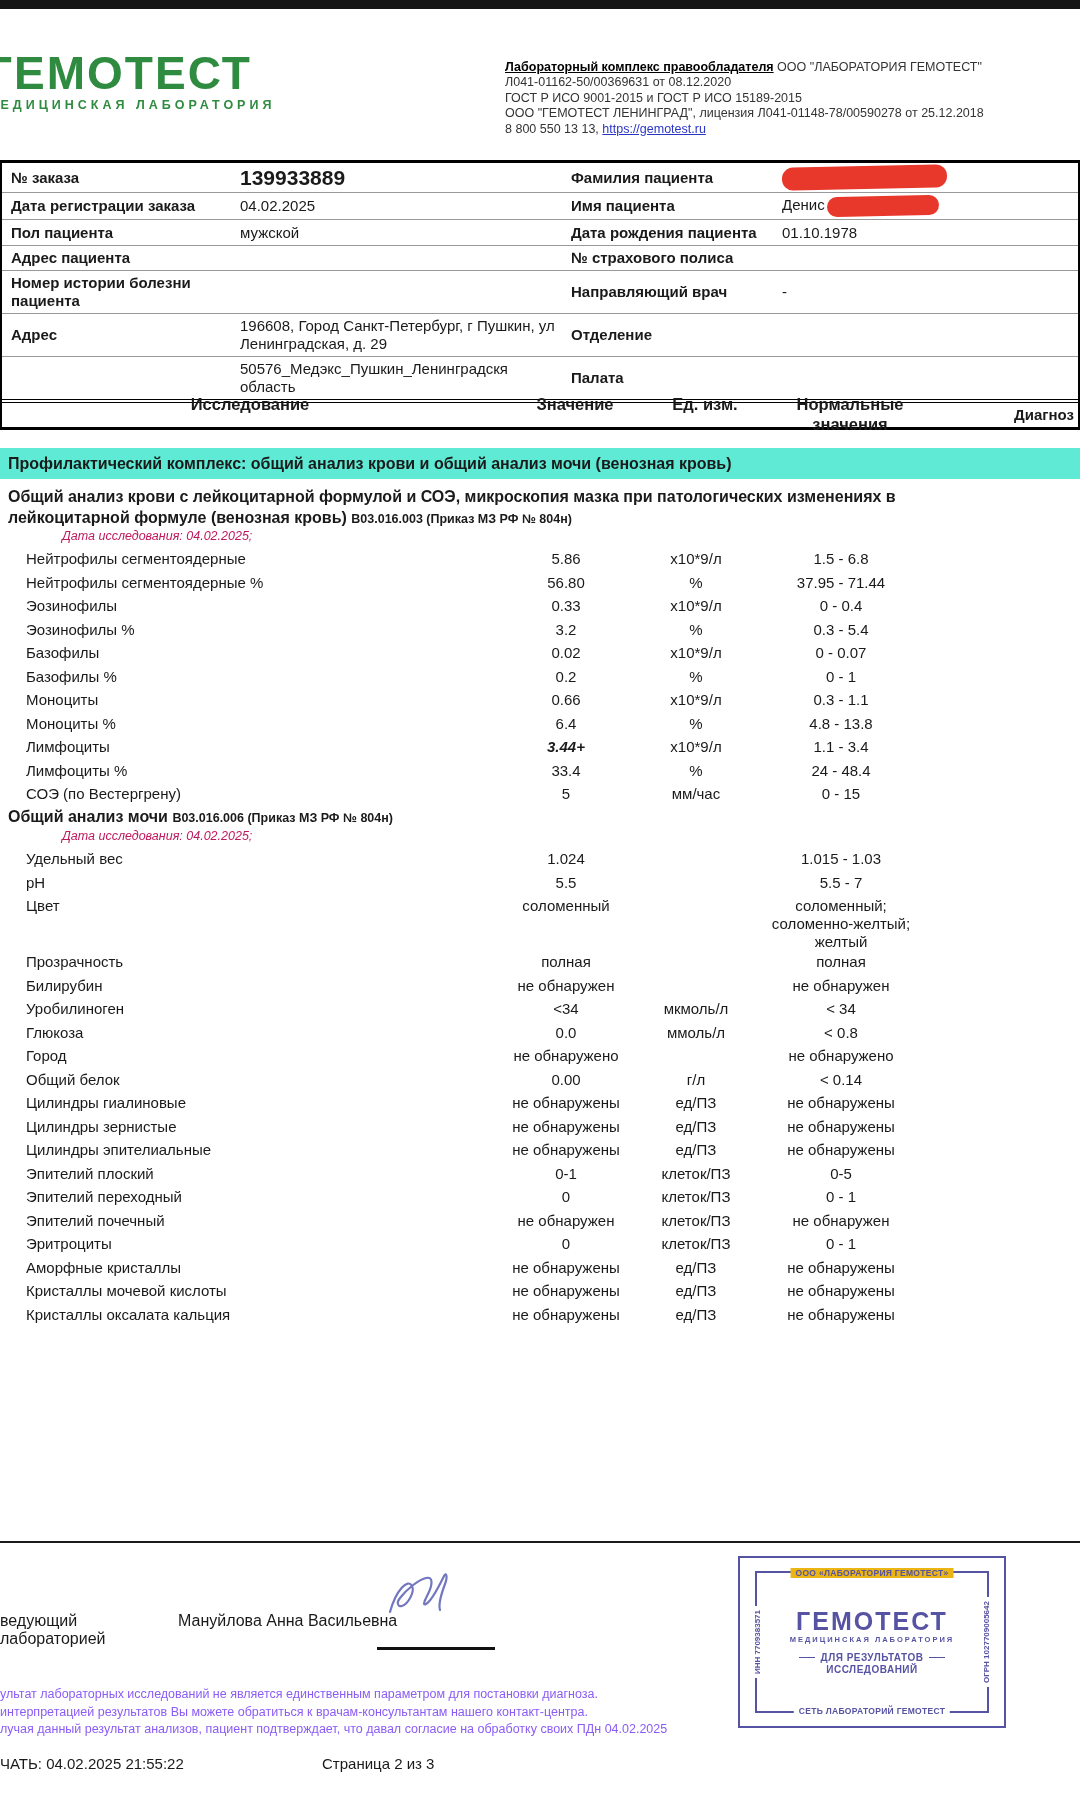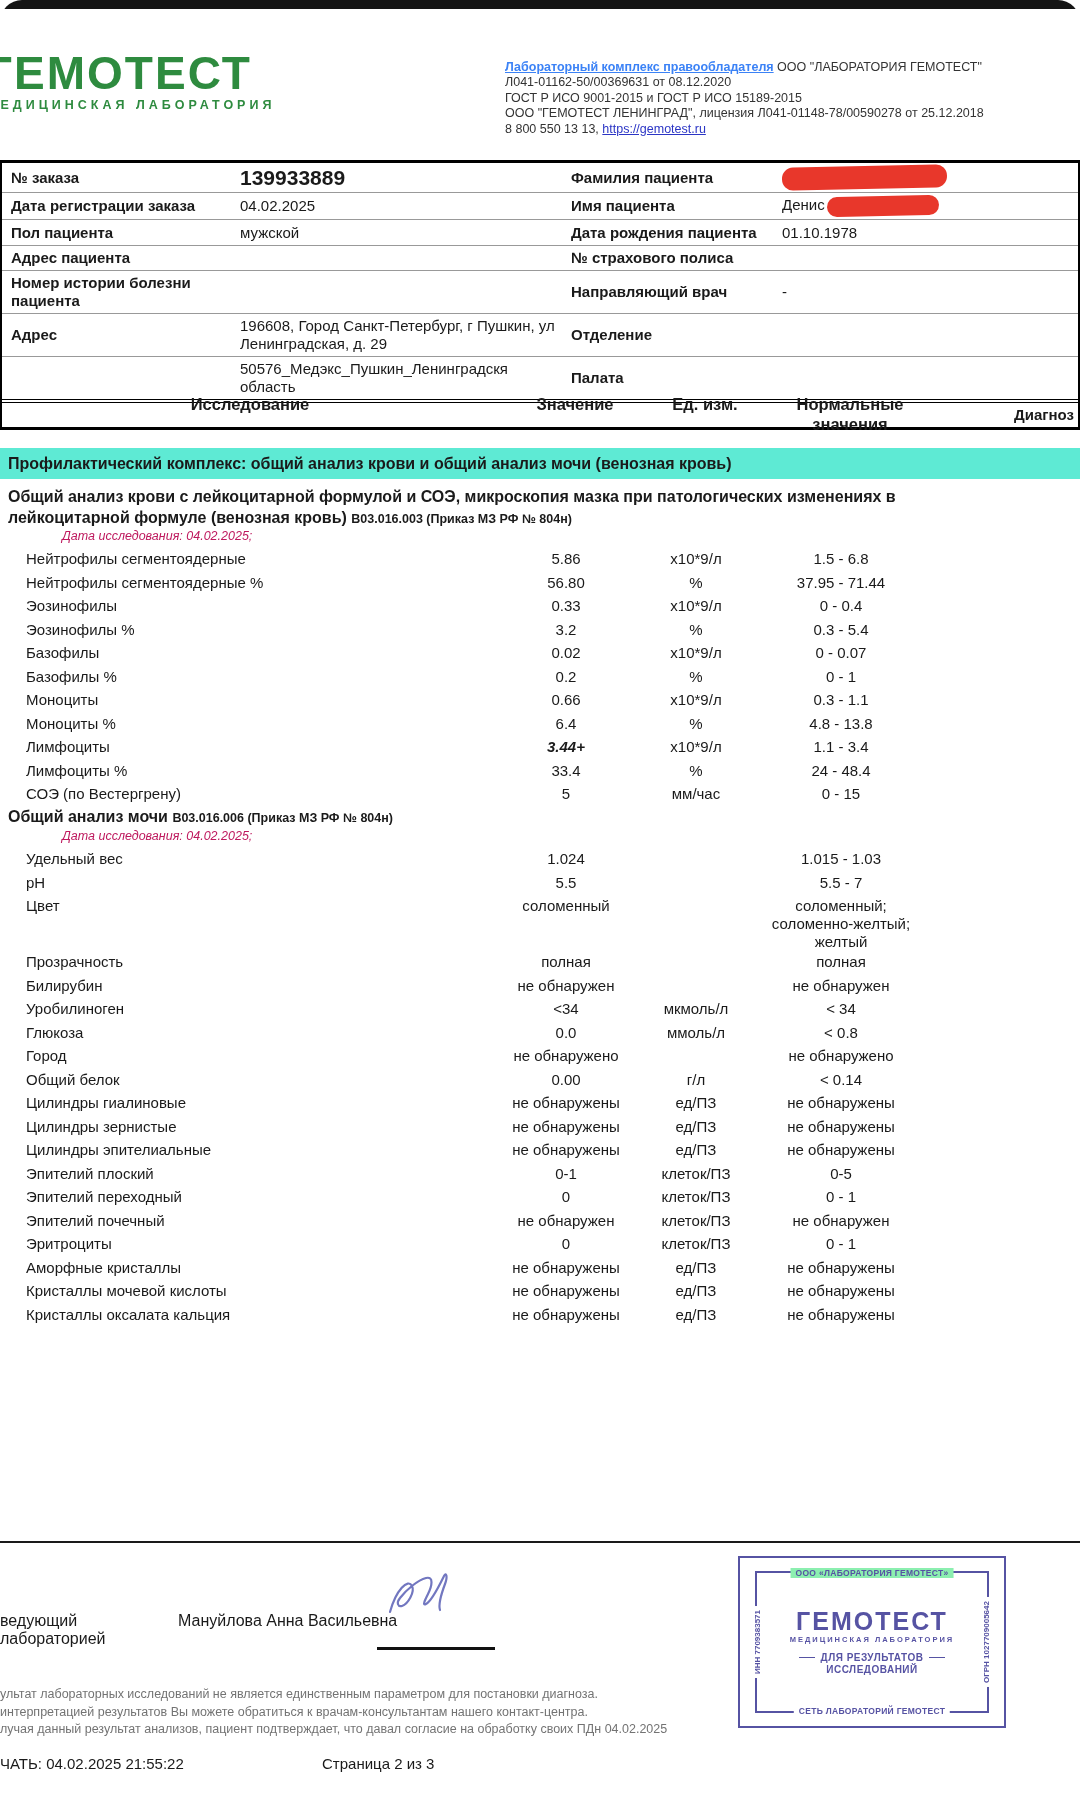--- a/index.html
+++ b/index.html
@@ -1,25 +1,25 @@
 <!DOCTYPE html>
 <html><head>
 <meta charset="utf-8">
 <style>
   html,body{margin:0;padding:0;background:#fff;}
   .page{position:relative;width:1080px;height:1808px;background:#fff;overflow:hidden;
-        font-family:"Liberation Sans","DejaVu Sans",sans-serif;color:#1a1a1a;border-radius:22px;}
+        font-family:"Liberation Sans","DejaVu Sans",sans-serif;color:#1a1a1a;}
   .topbar{position:absolute;left:0;top:0;width:1080px;height:9px;background:#151515;}
 
   
   .logo{position:absolute;left:-14px;top:50px;color:#2e8b3f;}
   .logo-title{font-size:46px;font-weight:bold;letter-spacing:2px;line-height:46px;}
   .logo-sub{font-size:12.5px;font-weight:bold;letter-spacing:4px;margin-top:2px;}
   .hinfo{position:absolute;left:505px;top:60px;width:575px;font-size:12.5px;line-height:15.4px;color:#333;}
-  .hlink{color:#3b82f6;font-weight:bold;text-decoration:underline;}
+  .hlink{color:#000000;font-weight:bold;text-decoration:underline;}
   .hurl{color:#2b35c5;text-decoration:underline;}
 
   
   .ptable{position:absolute;left:0;top:160px;width:1080px;border-top:3px solid #000;
           border-bottom:3px solid #000;border-left:2px solid #000;border-right:2px solid #000;box-sizing:border-box;}
   .prow{display:grid;grid-template-columns:230px 330px 212px 308px;border-bottom:1px solid #999;
         align-items:center;box-sizing:border-box;}
   .prow.dbl{border-bottom:4px double #000;}
   .prow:last-child{border-bottom:none;}
   .plabel{font-weight:bold;font-size:15px;padding:3px 4px 3px 9px;line-height:18px;}
@@ -49,30 +49,30 @@
   .r-normal{white-space:pre-line;}
   .flagged{font-weight:bold;font-style:italic;}
 
   
   .sepline{position:absolute;left:0;top:1541px;width:1080px;height:2px;background:#1a1a1a;}
   .sig-svg{position:absolute;left:382px;top:1570px;}
   .sig-row{position:absolute;left:0;top:1612px;font-size:16px;}
   .sig-title{position:absolute;left:0;top:0;width:170px;}
   .sig-name{position:absolute;left:178px;top:0;width:260px;}
   .sig-line{position:absolute;left:377px;top:1647px;width:118px;height:3px;background:#111;}
-  .disc{position:absolute;left:0;top:1686px;font-size:12.5px;line-height:17.5px;color:#737373;}
+  .disc{position:absolute;left:0;top:1686px;font-size:12.5px;line-height:17.5px;color:#8b5cf6;}
   .printrow{position:absolute;left:0;top:1755px;font-size:15px;}
   .print-label{position:absolute;left:0;top:0;width:300px;}
   .print-page{position:absolute;left:322px;top:0;width:200px;}
 
   
   .stamp{position:absolute;left:738px;top:1556px;width:268px;height:172px;border:2px solid #4e4a9f;
          box-sizing:border-box;color:#4e4a9f;opacity:0.95;}
   .stamp-inner{position:absolute;left:15px;right:15px;top:13px;bottom:13px;border:2px solid #4e4a9f;}
-  .stamp-top{position:absolute;top:0;left:50%;transform:translate(-50%,-50%);background:#86efac;
+  .stamp-top{position:absolute;top:0;left:50%;transform:translate(-50%,-50%);background:#eab308;
              padding:0 5px;font-size:8.5px;font-weight:bold;letter-spacing:0.3px;white-space:nowrap;}
   .stamp-bottom{position:absolute;bottom:0;left:50%;transform:translate(-50%,50%);background:#fff;
              padding:0 5px;font-size:8.5px;font-weight:bold;letter-spacing:0.3px;white-space:nowrap;}
   .stamp-left{position:absolute;left:0;top:50%;transform:translate(-50%,-50%) rotate(-90deg);background:#fff;
              padding:0 4px;font-size:8px;font-weight:bold;white-space:nowrap;}
   .stamp-right{position:absolute;right:0;top:50%;transform:translate(50%,-50%) rotate(-90deg);background:#fff;
              padding:0 4px;font-size:8px;font-weight:bold;white-space:nowrap;}
   .stamp-center{position:absolute;left:0;right:0;top:50%;transform:translateY(-50%);text-align:center;}
   .stamp-logo{font-size:25px;font-weight:bold;letter-spacing:2px;line-height:25px;}
   .stamp-logo-sub{font-size:7.5px;font-weight:bold;letter-spacing:2px;margin-top:1px;}

